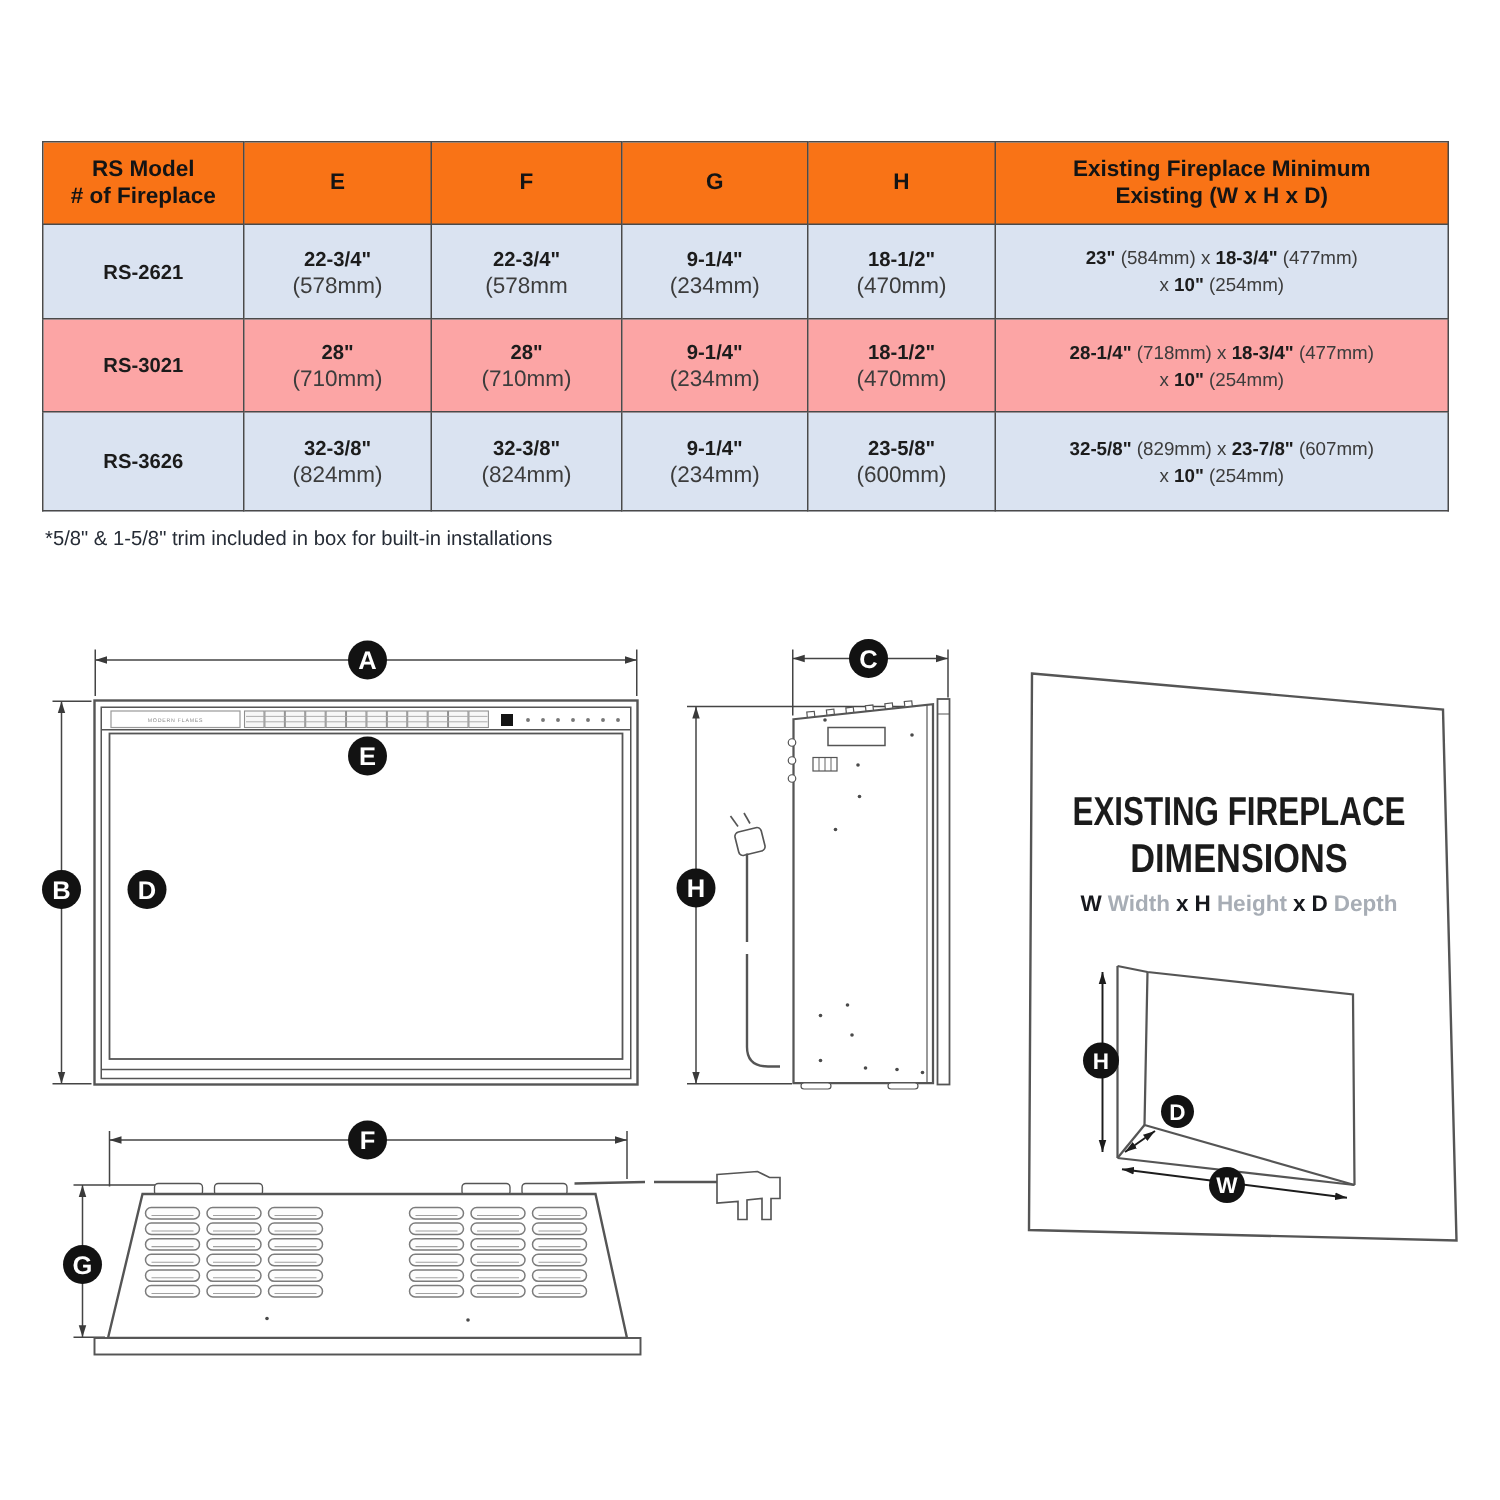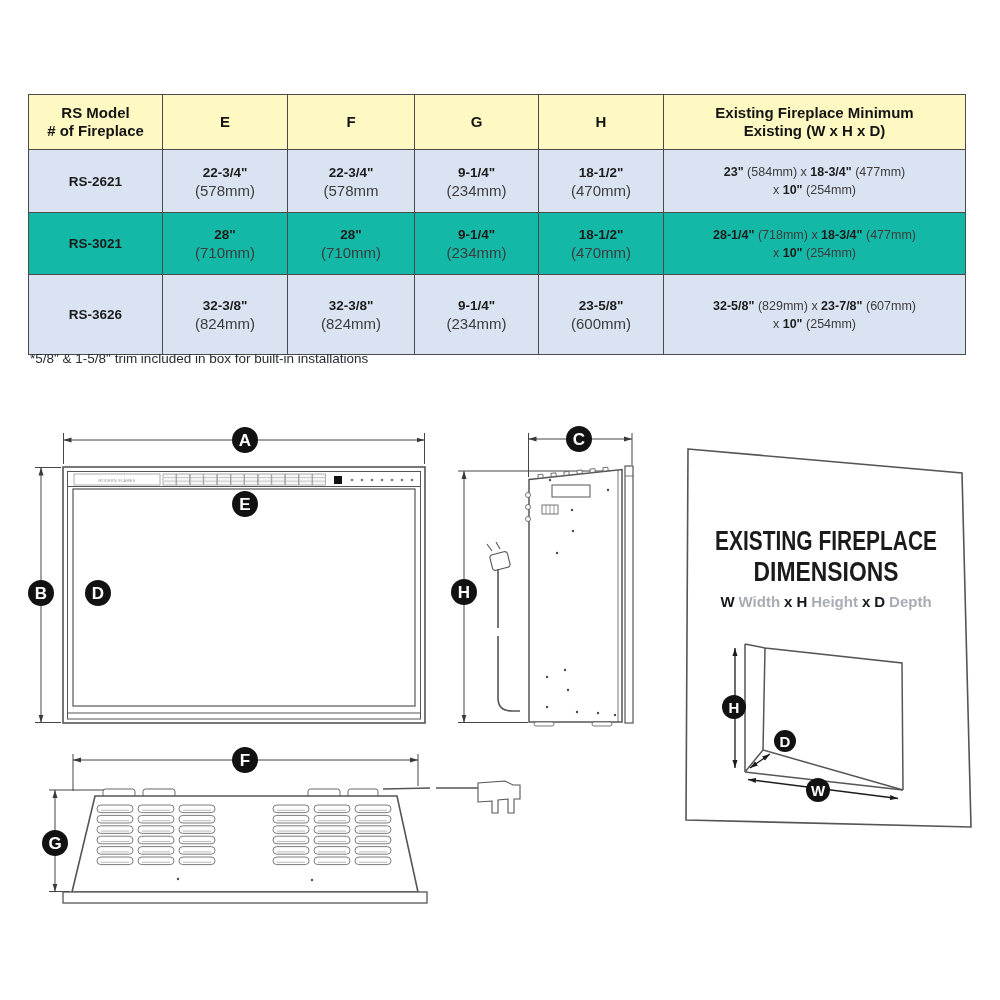--- a/index.html
+++ b/index.html
@@ -1,27 +1,27 @@
 <!DOCTYPE html>
 <html><head>
 <meta charset="utf-8">
 <style>
   html,body{margin:0;padding:0;background:#ffffff;}
   body{width:1000px;height:1000px;position:relative;font-family:"Liberation Sans",sans-serif;overflow:hidden;}
 
   
   table.spec{position:absolute;left:28px;top:94px;width:937px;border-collapse:collapse;table-layout:fixed;}
   table.spec td,table.spec th{border:1px solid #4a4a4a;text-align:center;vertical-align:middle;padding:0 4px;}
-  tr.hdr{height:55px;background:#fef9c3;}
+  tr.hdr{height:55px;background:#f97316;}
   tr.hdr th{font-size:15px;font-weight:bold;color:#141414;line-height:18px;}
   tr.r0,tr.r2{background:#dae3f1;}
-  tr.r1{background:#14b8a6;}
+  tr.r1{background:#fca5a5;}
   tr.row{height:63px;}
   tr.r1{height:62px;}
-  tr.r2{height:80px;}
+  tr.r2{height:66px;}
   td.c-model{font-weight:bold;font-size:13.5px;color:#1b1b1b;}
   td.c-dim .in{font-weight:bold;font-size:13.5px;color:#1c1c1c;line-height:18px;}
   td.c-dim .mm{font-size:15px;color:#3c3c3c;line-height:17px;}
   td.c-open{font-size:12.5px;color:#3c3c3c;line-height:18px;}
   td.c-open b{color:#1c1c1c;}
   .footnote{position:absolute;left:30px;top:351px;font-size:13.5px;color:#262c36;}
 
   svg{position:absolute;}
   svg text{font-family:"Liberation Sans",sans-serif;}
   .dimtxt{fill:#ffffff;font-weight:bold;}

